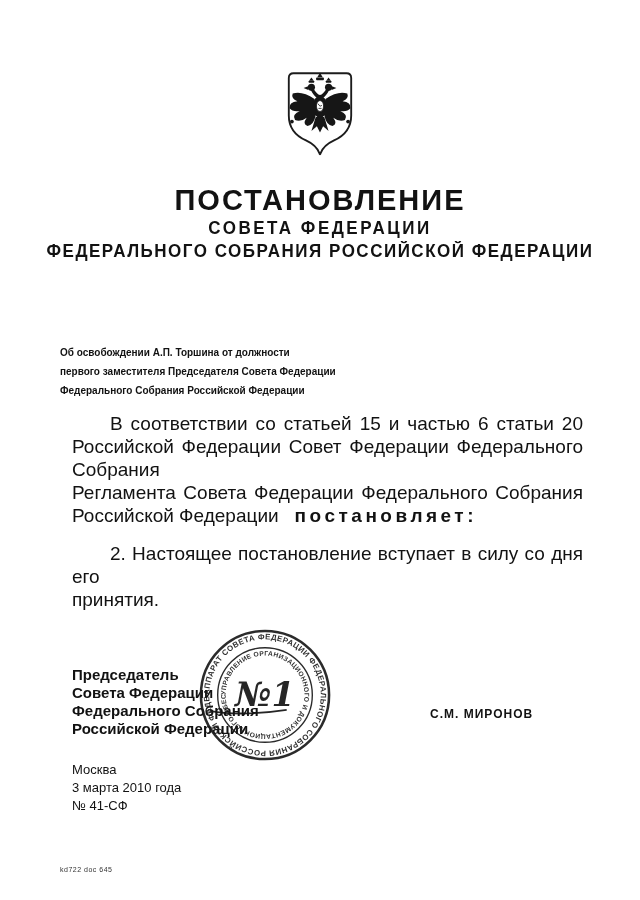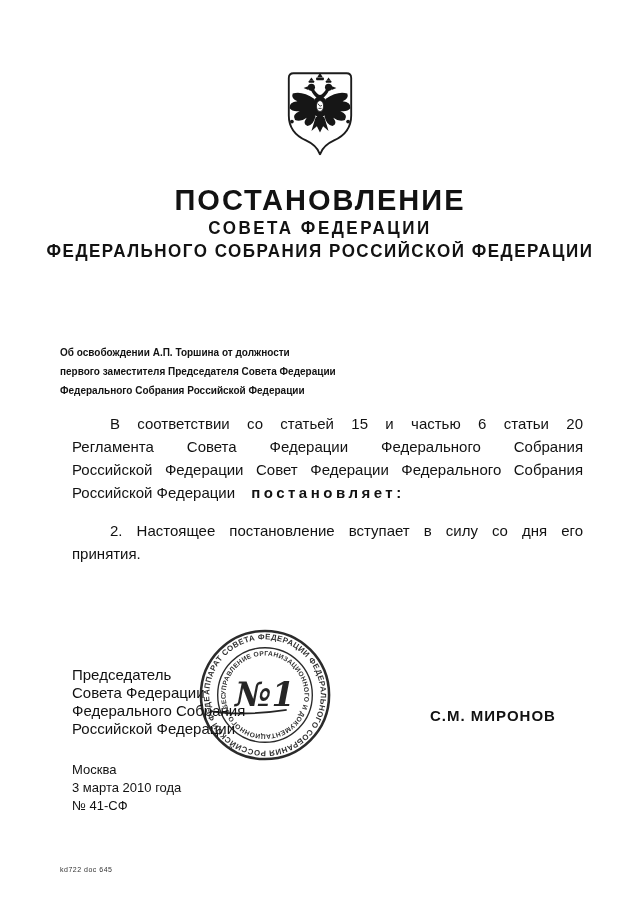--- a/index.html
+++ b/index.html
@@ -34,37 +34,37 @@
 
   
   .subject{
     position:absolute;top:312px;left:60px;right:60px;
     text-align:left;font-size:10px;font-weight:bold;line-height:19px;margin-top:31px;
   }
 
   
   .body-text{
     position:absolute;top:412px;left:72px;right:57px;
-    font-size:15px;line-height:23px;
+    font-size:19px;line-height:23px;
   }
   .jline{text-align:justify;text-align-last:justify;}
   .lline{text-align:left;}
   .indent{text-indent:38px;}
   .p2{margin-top:12px;}
   .p3{margin-top:15px;}
   .bold-spaced{font-weight:bold;letter-spacing:3.5px;margin-left:16px;}
 
   
   .sig-block{
     position:absolute;top:666px;left:72px;
-    font-size:15px;font-weight:normal;line-height:18px;
+    font-size:15px;font-weight:bold;line-height:18px;
   }
   .sig-name{
     position:absolute;top:707px;left:430px;
-    font-size:15px;font-weight:bold;letter-spacing:1px;
+    font-size:12px;font-weight:bold;letter-spacing:1px;
   }
 
   
   .stamp{position:absolute;top:626px;left:196px;width:138px;height:138px;opacity:0.92;}
 
   
   .date-block{
     position:absolute;top:761px;left:72px;
     font-size:13px;line-height:18px;
   }
@@ -124,22 +124,22 @@
 
   <div class="subject">
     <div>Об освобождении А.П. Торшина от должности</div>
     <div>первого заместителя Председателя Совета Федерации</div>
     <div>Федерального Собрания Российской Федерации</div>
   </div>
 
   <div class="body-text">
     <div class="p1">
       <div class="jline indent">В соответствии со статьей 15 и частью 6 статьи 20</div>
+      <div class="jline">Российской Федерации Совет Федерации Федерального Собрания</div>
       <div class="jline">Регламента Совета Федерации Федерального Собрания</div>
-      <div class="jline">Российской Федерации Совет Федерации Федерального Собрания</div>
       <div class="lline"><span>Российской Федерации</span><span class="bold-spaced">постановляет:</span></div>
     </div>
     <div class="p2">
     </div>
     <div class="p3">
       <div class="jline indent">2. Настоящее постановление вступает в силу со дня его</div>
       <div class="lline">принятия.</div>
     </div>
   </div>
 

